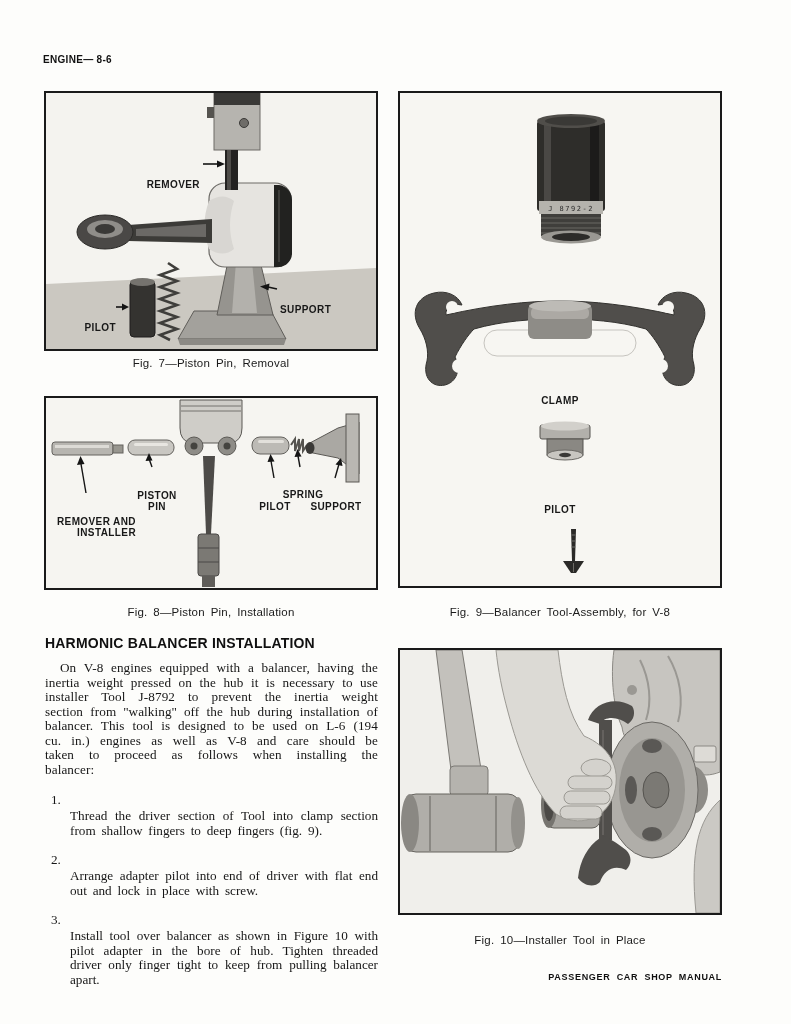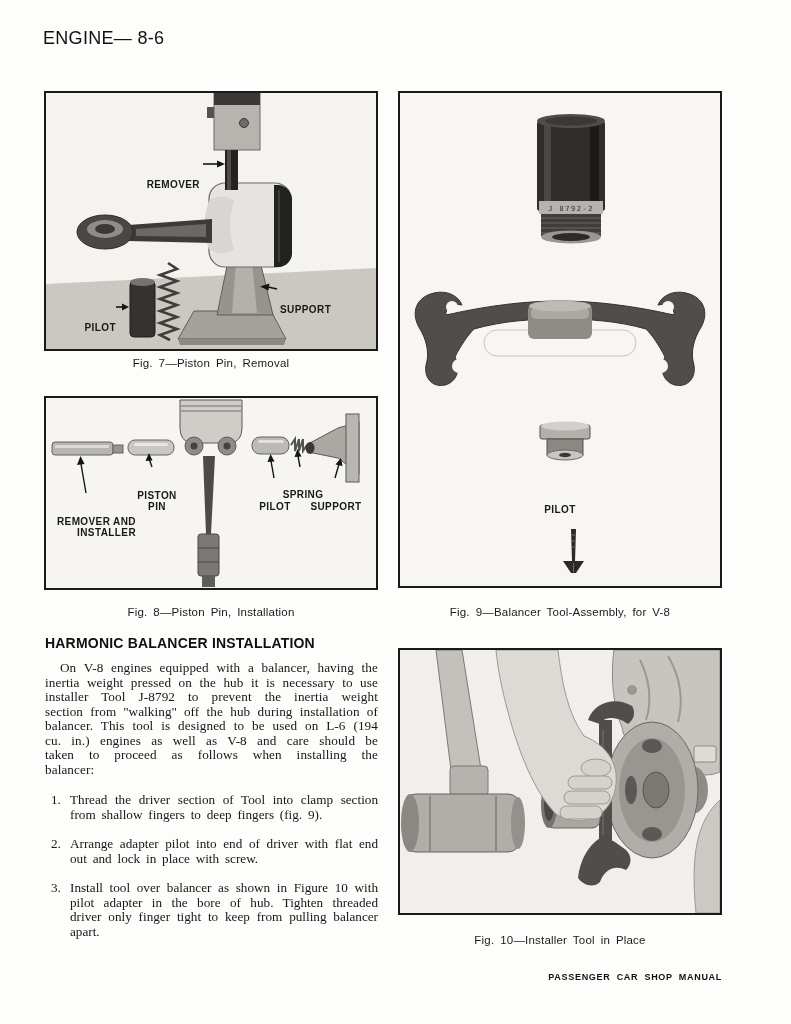--- a/index.html
+++ b/index.html
@@ -2,22 +2,22 @@
 <html><head>
 <meta charset="utf-8">
 <style>
   html,body{margin:0;padding:0;}
   body{
     width:791px;height:1024px;position:relative;
     background:#fdfdfb;color:#161616;
     font-family:"Liberation Sans",sans-serif;overflow:hidden;
   }
   .page-header{
-    position:absolute;left:43px;top:28px;
-    font-size:18px;font-weight:400;letter-spacing:.3px;color:#111;
+    position:absolute;left:43px;top:54px;
+    font-size:10px;font-weight:700;letter-spacing:.3px;color:#111;
   }
   .figure-box{
     position:absolute;border:2px solid #1a1a1a;background:#f5f4f1;
     box-sizing:border-box;
   }
   .figure-box svg{display:block;width:100%;height:100%;}
   .fig-label{
     position:absolute;font-size:10px;font-weight:600;letter-spacing:.4px;
     line-height:10.5px;color:#181818;white-space:normal;text-align:center;margin-top:22px;
   }
@@ -33,21 +33,21 @@
     position:absolute;left:45px;top:661px;width:333px;
     font-family:"Liberation Serif",serif;font-size:13.2px;line-height:14.5px;
     text-align:justify;text-indent:15px;word-spacing:3.5px;letter-spacing:.1px;
   }
   .steps{
     position:absolute;left:45px;top:793px;width:333px;
     font-family:"Liberation Serif",serif;font-size:13.2px;line-height:14.5px;
   }
   .step{display:flex;margin-bottom:15px;}
   .step-num{flex:0 0 25px;padding-left:6px;box-sizing:border-box;}
-  .step-text{flex:1;text-align:justify;word-spacing:2.5px;}
+  .step-text{flex:1;text-align:justify;word-spacing:2.5px;margin-top:16px;}
   .page-footer{
     position:absolute;right:69px;top:972px;
     font-size:9px;font-weight:700;letter-spacing:.7px;word-spacing:3px;color:#101010;
   }
 </style>
 </head>
 <body>
 
 <div class="page-header">ENGINE— 8-6</div>
 
@@ -199,20 +199,21 @@
     </g>
     <g>
       <polygon points="171,436 176,436 175,468 172,468" fill="#2b2a28"></polygon>
       <line x1="171.5" y1="442" x2="175.5" y2="442" stroke="#6e6c68" stroke-width="1"></line>
       <line x1="171.5" y1="448" x2="175.5" y2="448" stroke="#6e6c68" stroke-width="1"></line>
       <line x1="171.5" y1="454" x2="175.5" y2="454" stroke="#6e6c68" stroke-width="1"></line>
       <polygon points="163,468 184,468 176,480 171,480" fill="#2b2a28"></polygon>
       <line x1="173.5" y1="470" x2="173.5" y2="479" stroke="#6e6c68" stroke-width="1"></line>
     </g>
   </svg>
+  <div class="fig-label" style="left:0;top:281px;width:100%;">CLAMP</div>
   <div class="fig-label" style="left:0;top:390px;width:100%;">PILOT</div>
 </div>
 <div class="caption" style="left:398px;top:606px;width:324px;">Fig. 9—Balancer Tool-Assembly, for V-8</div>
 
 <div class="section-heading">HARMONIC BALANCER INSTALLATION</div>
 <div class="body-para">On V-8 engines equipped with a balancer, having the inertia weight pressed on the hub it is necessary to use installer Tool J-8792 to prevent the inertia weight section from ''walking'' off the hub during installation of balancer. This tool is designed to be used on L-6 (194 cu. in.) engines as well as V-8 and care should be taken to proceed as follows when installing the balancer:</div>
 <div class="steps">
   <div class="step">
     <div class="step-num">1.</div>
     <div class="step-text">Thread the driver section of Tool into clamp section from shallow fingers to deep fingers (fig. 9).</div>

